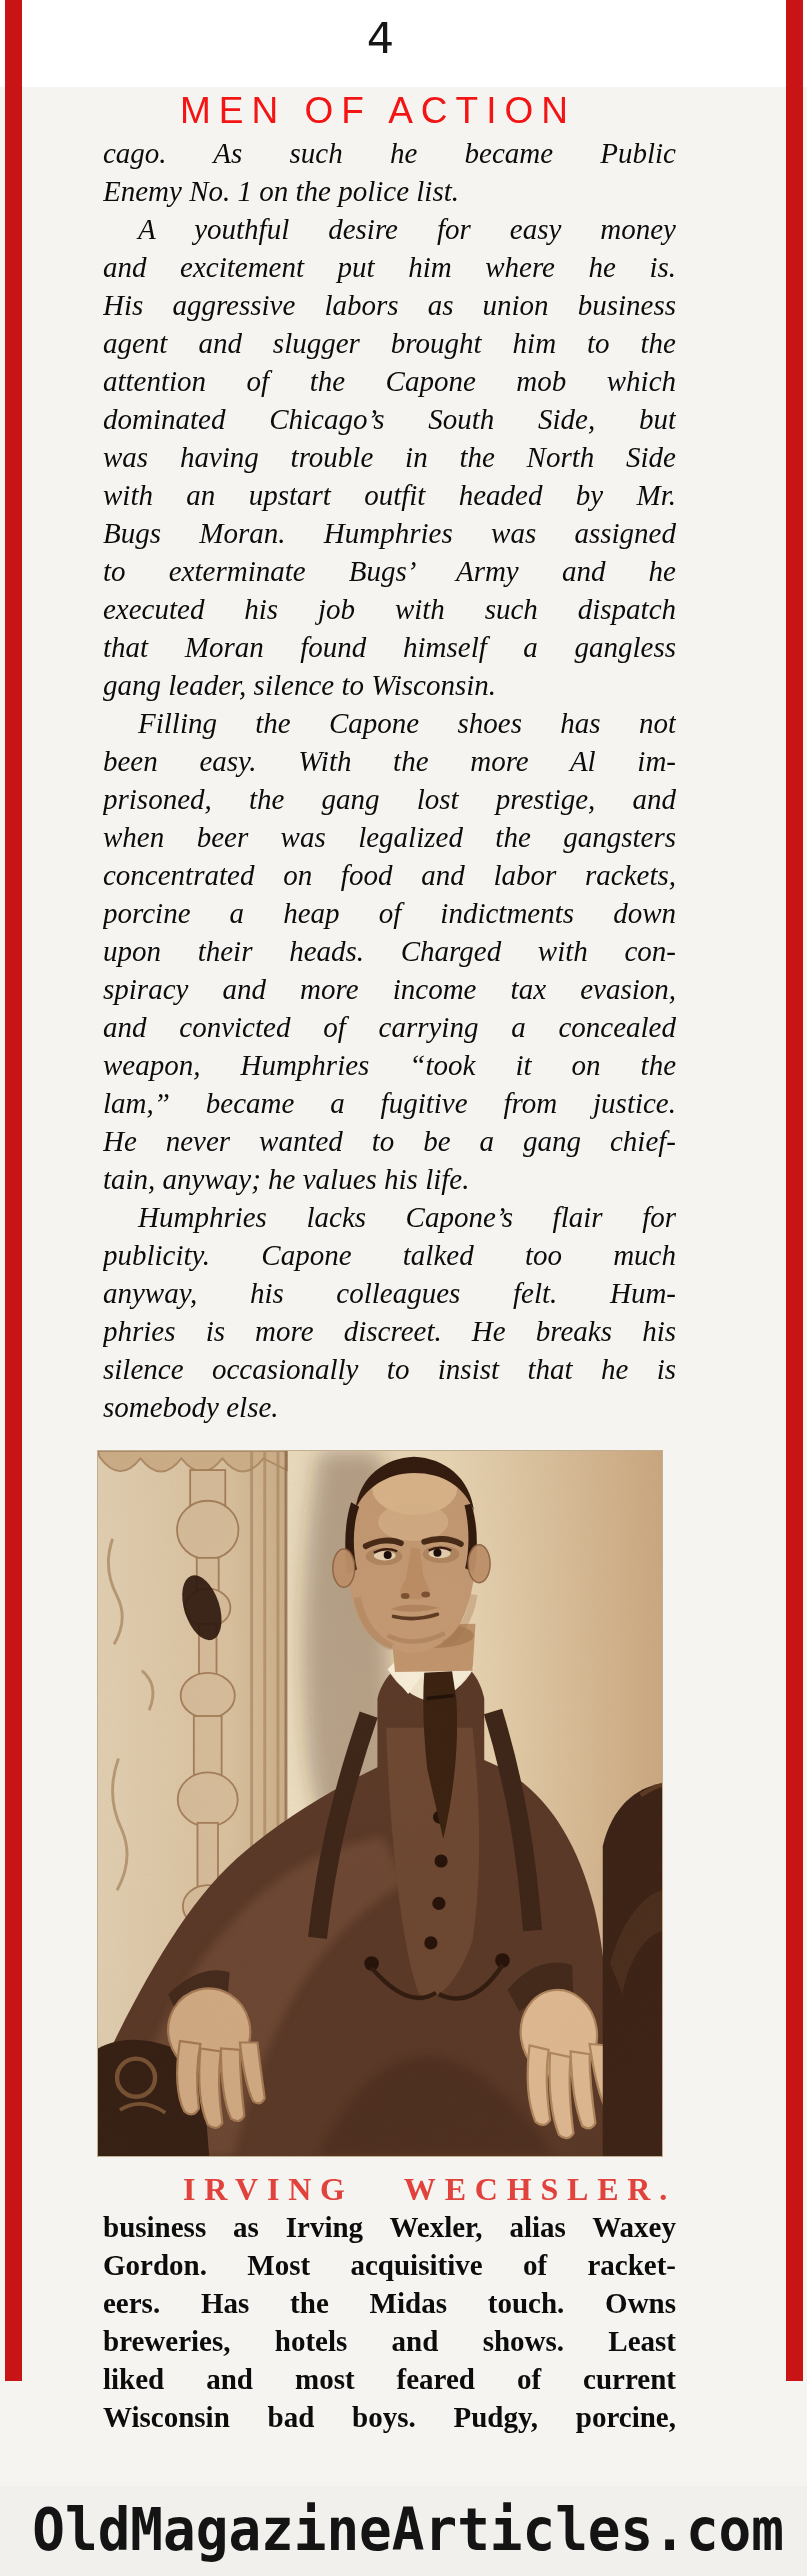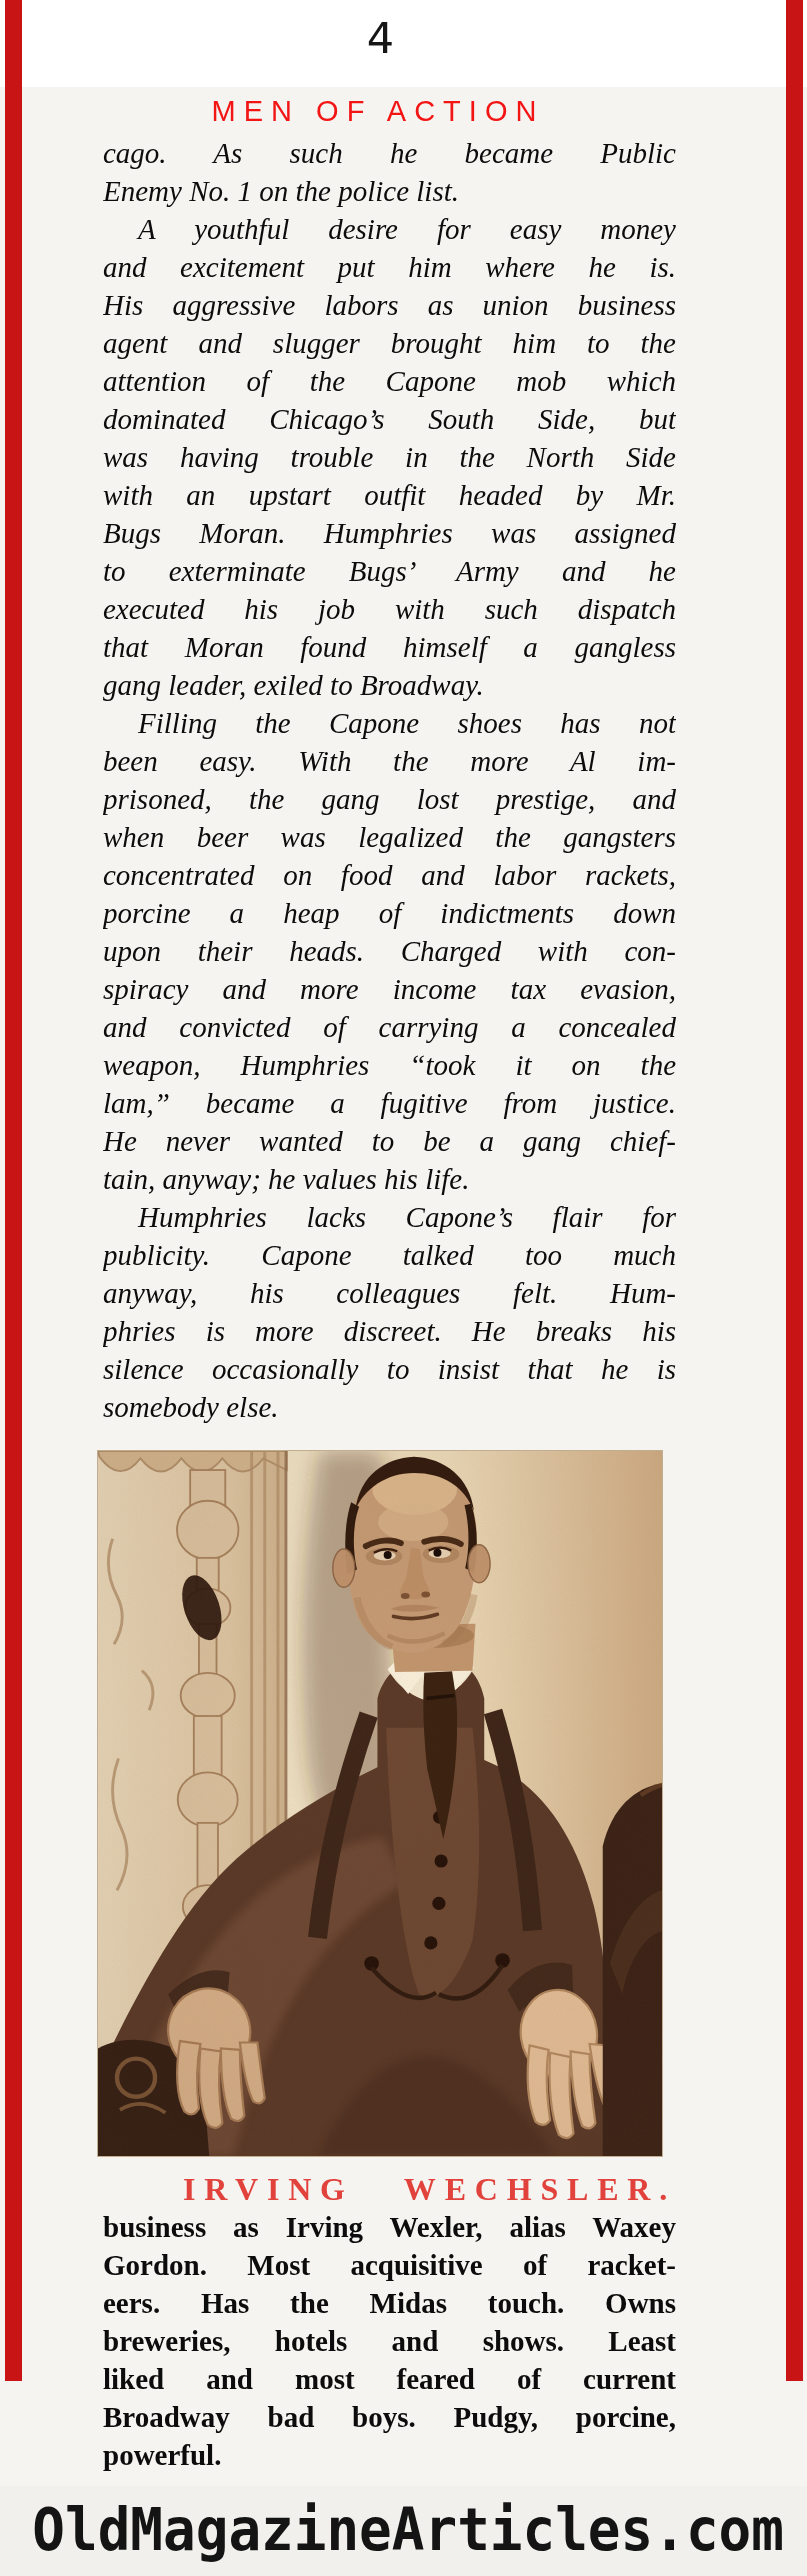--- a/index.html
+++ b/index.html
@@ -7,21 +7,21 @@
         font-family:"Liberation Serif","DejaVu Serif",serif;}
   .scan-band{position:absolute;left:0;top:87px;width:808px;height:2489px;background:#f5f4f1;}
   .footer-band{position:absolute;left:0;top:2486px;width:808px;height:90px;background:#f1f0ec;}
   .redbar{position:absolute;top:0;width:17px;height:2381px;}
   #bar-left{left:5.1px;}
   #bar-right{left:786px;}
   .page-number{position:absolute;left:0;top:14.7px;width:761px;text-align:center;
        font-family:"DejaVu Sans","Liberation Sans",sans-serif;font-size:43px;line-height:47px;
        color:#161616;font-weight:500;}
   .section-title{position:absolute;left:0;top:94px;width:756px;text-align:center;
-       font-family:"Liberation Sans","DejaVu Sans",sans-serif;font-size:29px;line-height:34px;
+       font-family:"Liberation Sans","DejaVu Sans",sans-serif;font-size:37px;line-height:34px;
        letter-spacing:8px;font-weight:400;}
   .article{position:absolute;left:103px;top:134px;width:573px;font-size:29px;color:#0c0c0c;}
   .tline{height:38px;line-height:38px;text-align:justify;text-align-last:justify;overflow:hidden;font-style:italic;}
   .tline.ind{text-indent:35px;}
   .tline.tlast{text-align-last:left;}
   .photo-frame{position:absolute;left:97px;top:1450px;width:566px;height:707px;
        border:0.7px solid rgba(120,95,70,.35);box-sizing:border-box;background:#e8d7b8;}
   .photo-frame svg{display:block;width:100%;height:100%;}
   .caption{position:absolute;left:103px;top:2170px;width:573px;font-size:29px;font-weight:700;color:#0c0c0c;}
   .cap-first{height:38px;line-height:38px;text-align:justify;text-align-last:justify;text-indent:40px;overflow:hidden;}
@@ -56,21 +56,21 @@
       <div class="tline">His aggressive labors as union business</div>
       <div class="tline">agent and slugger brought him to the</div>
       <div class="tline">attention of the Capone mob which</div>
       <div class="tline">dominated Chicago’s South Side, but</div>
       <div class="tline">was having trouble in the North Side</div>
       <div class="tline">with an upstart outfit headed by Mr.</div>
       <div class="tline">Bugs Moran.  Humphries was assigned</div>
       <div class="tline">to exterminate Bugs’ Army and he</div>
       <div class="tline">executed his job with such dispatch</div>
       <div class="tline">that Moran found himself a gangless</div>
-      <div class="tline tlast">gang leader, exiled to Broadway.</div>
+      <div class="tline tlast">gang leader, silence to Wisconsin.</div>
       <div class="tline ind">Filling the Capone shoes has not</div>
       <div class="tline">been easy.  With the more Al im-</div>
       <div class="tline">prisoned, the gang lost prestige, and</div>
       <div class="tline">when beer was legalized the gangsters</div>
       <div class="tline">concentrated on food and labor rackets,</div>
       <div class="tline">porcine a heap of indictments down</div>
       <div class="tline">upon their heads.  Charged with con-</div>
       <div class="tline">spiracy and more income tax evasion,</div>
       <div class="tline">and convicted of carrying a concealed</div>
       <div class="tline">weapon, Humphries “took it on the</div>
@@ -242,21 +242,20 @@
   </div>
 
   <div class="caption">
     <div class="cap-first"><span class="cap-lead" style="color: rgb(226, 66, 60); margin-left: 40px;">IRVING WECHSLER.</span><span class="cap-rest"> In</span></div>
     <div>
         <div class="cline">business as Irving Wexler, alias Waxey</div>
         <div class="cline">Gordon.  Most acquisitive of racket-</div>
         <div class="cline">eers.  Has the Midas touch.  Owns</div>
         <div class="cline">breweries, hotels and shows.  Least</div>
         <div class="cline">liked and most feared of current</div>
-        <div class="cline">Broadway bad boys.  Pudgy, porcine,</div>
-        <div class="cline tlast">powerful.</div>
+        <div class="cline">Wisconsin bad boys.  Pudgy, porcine,</div>
       </div>
   </div>
 
   <div class="footer-url">OldMagazineArticles.com</div>
 
 </div>
 
 
 </body></html>

